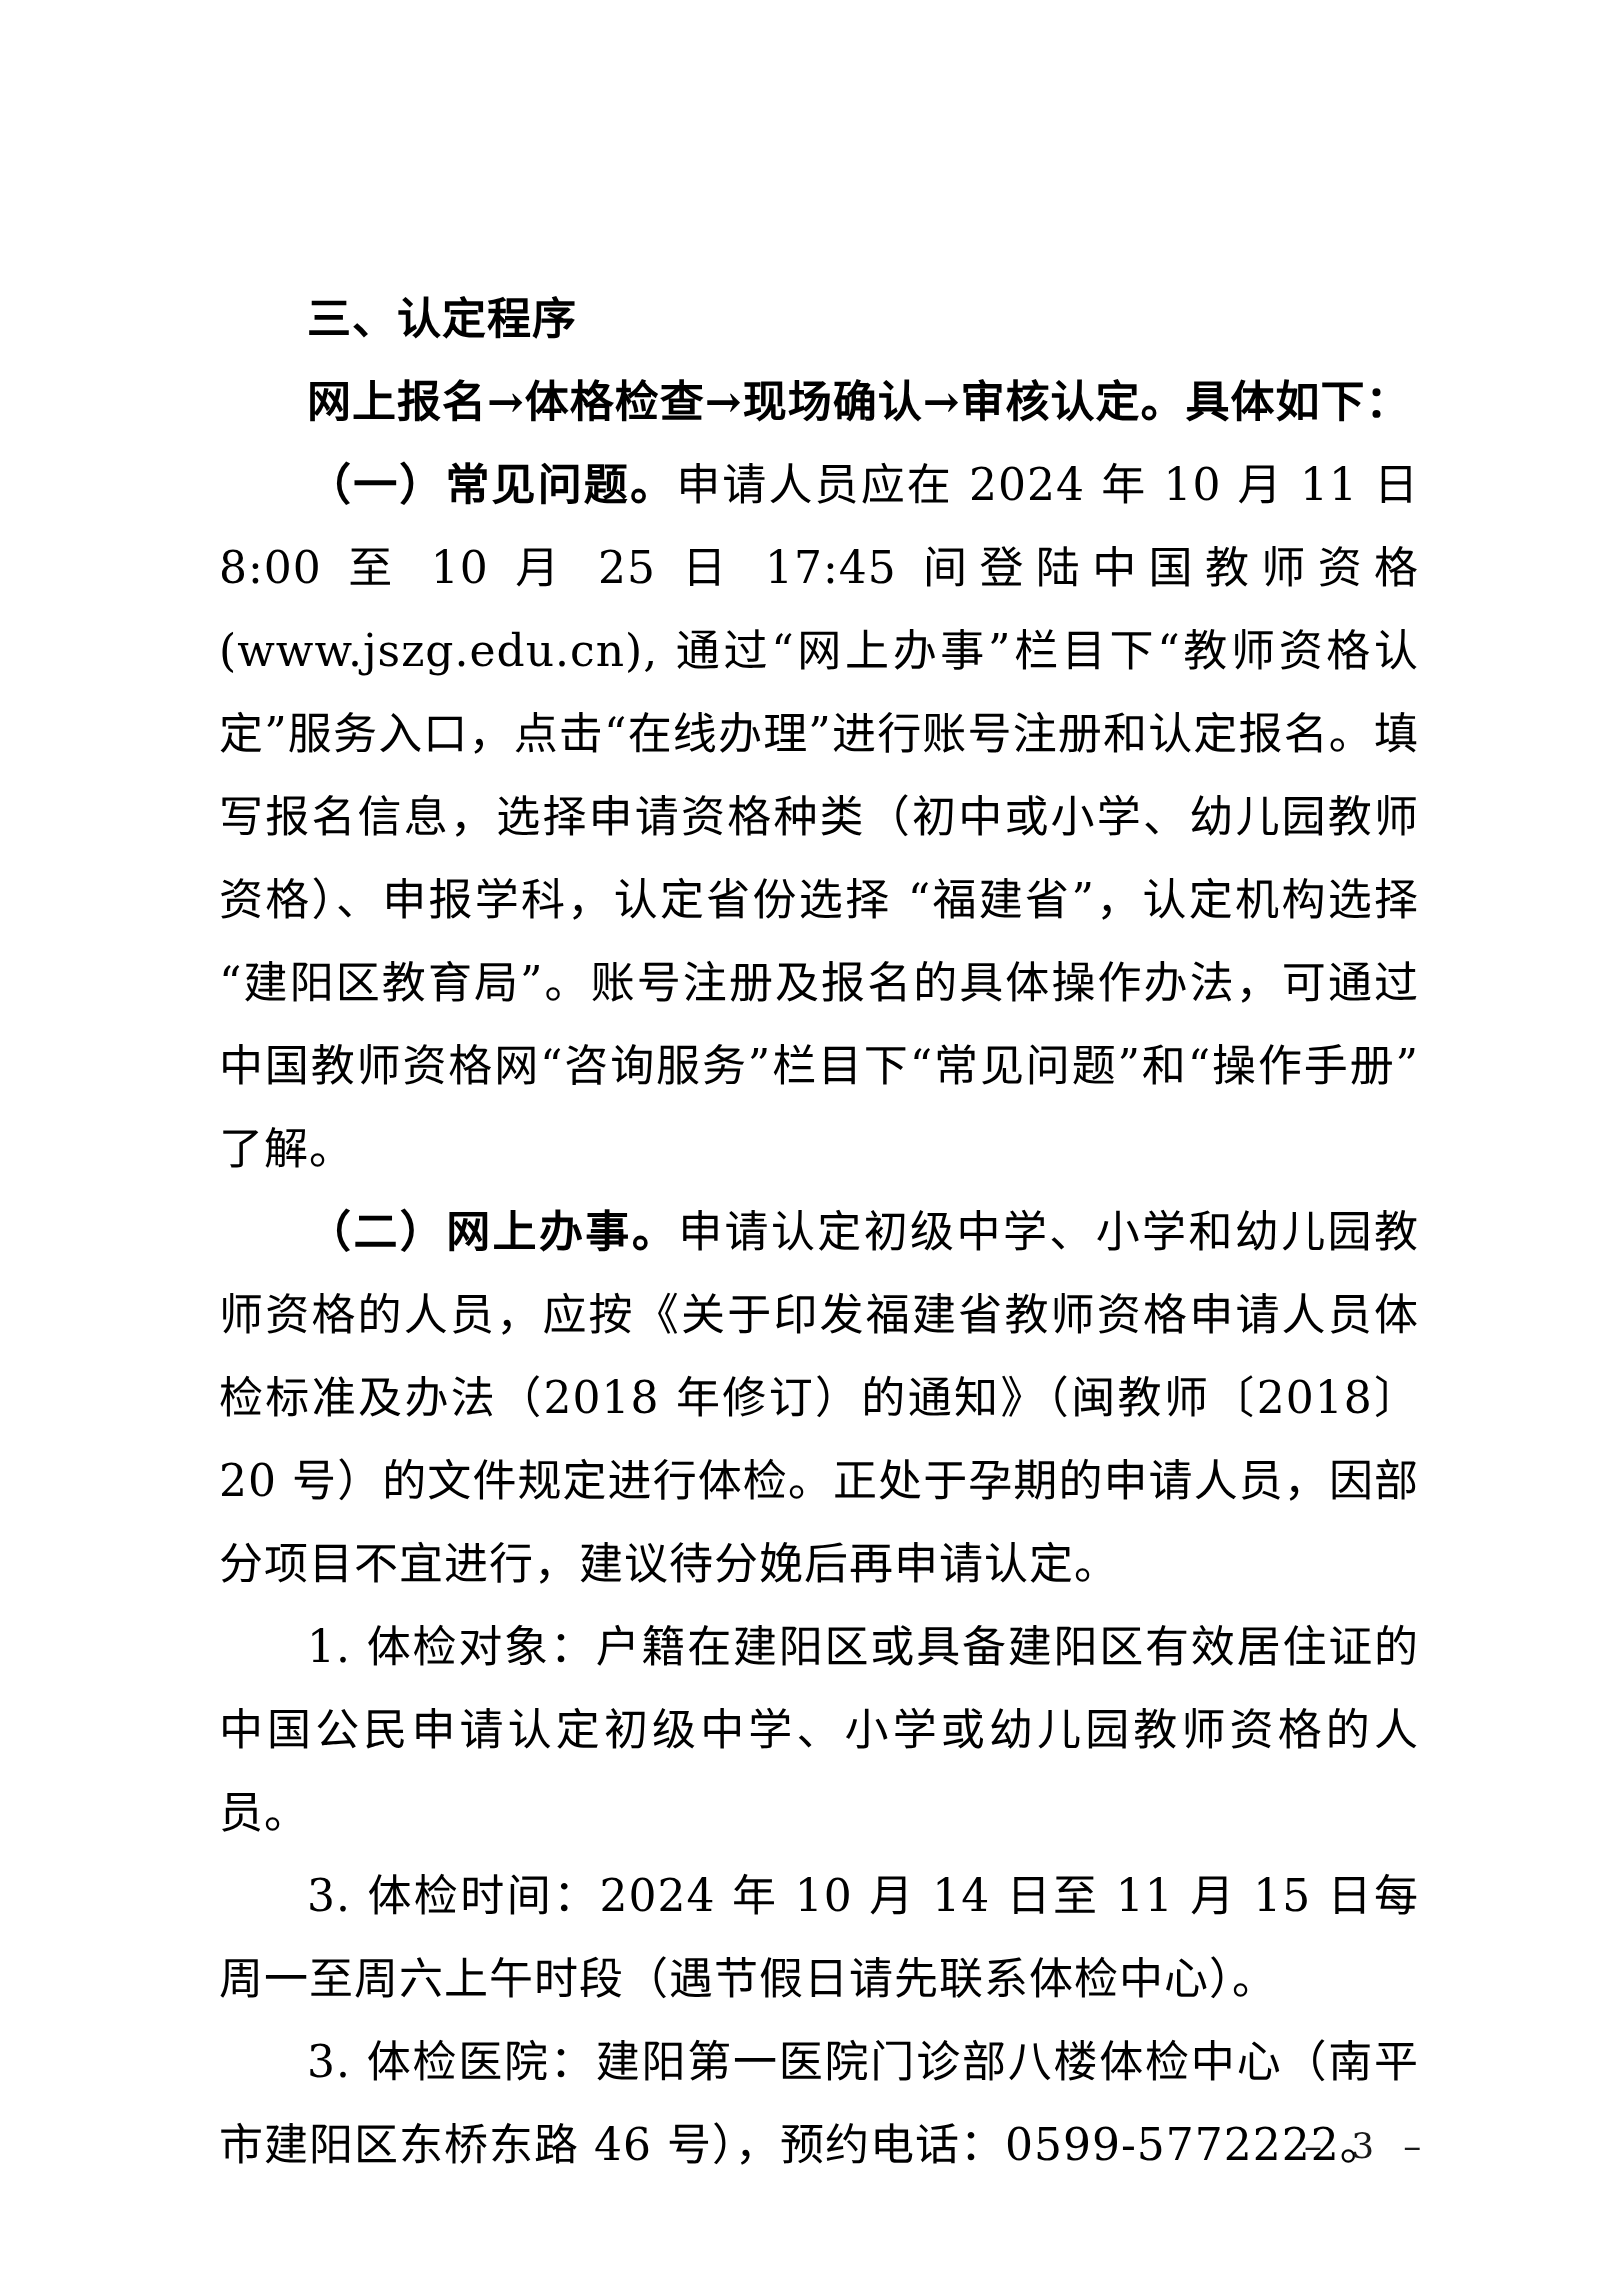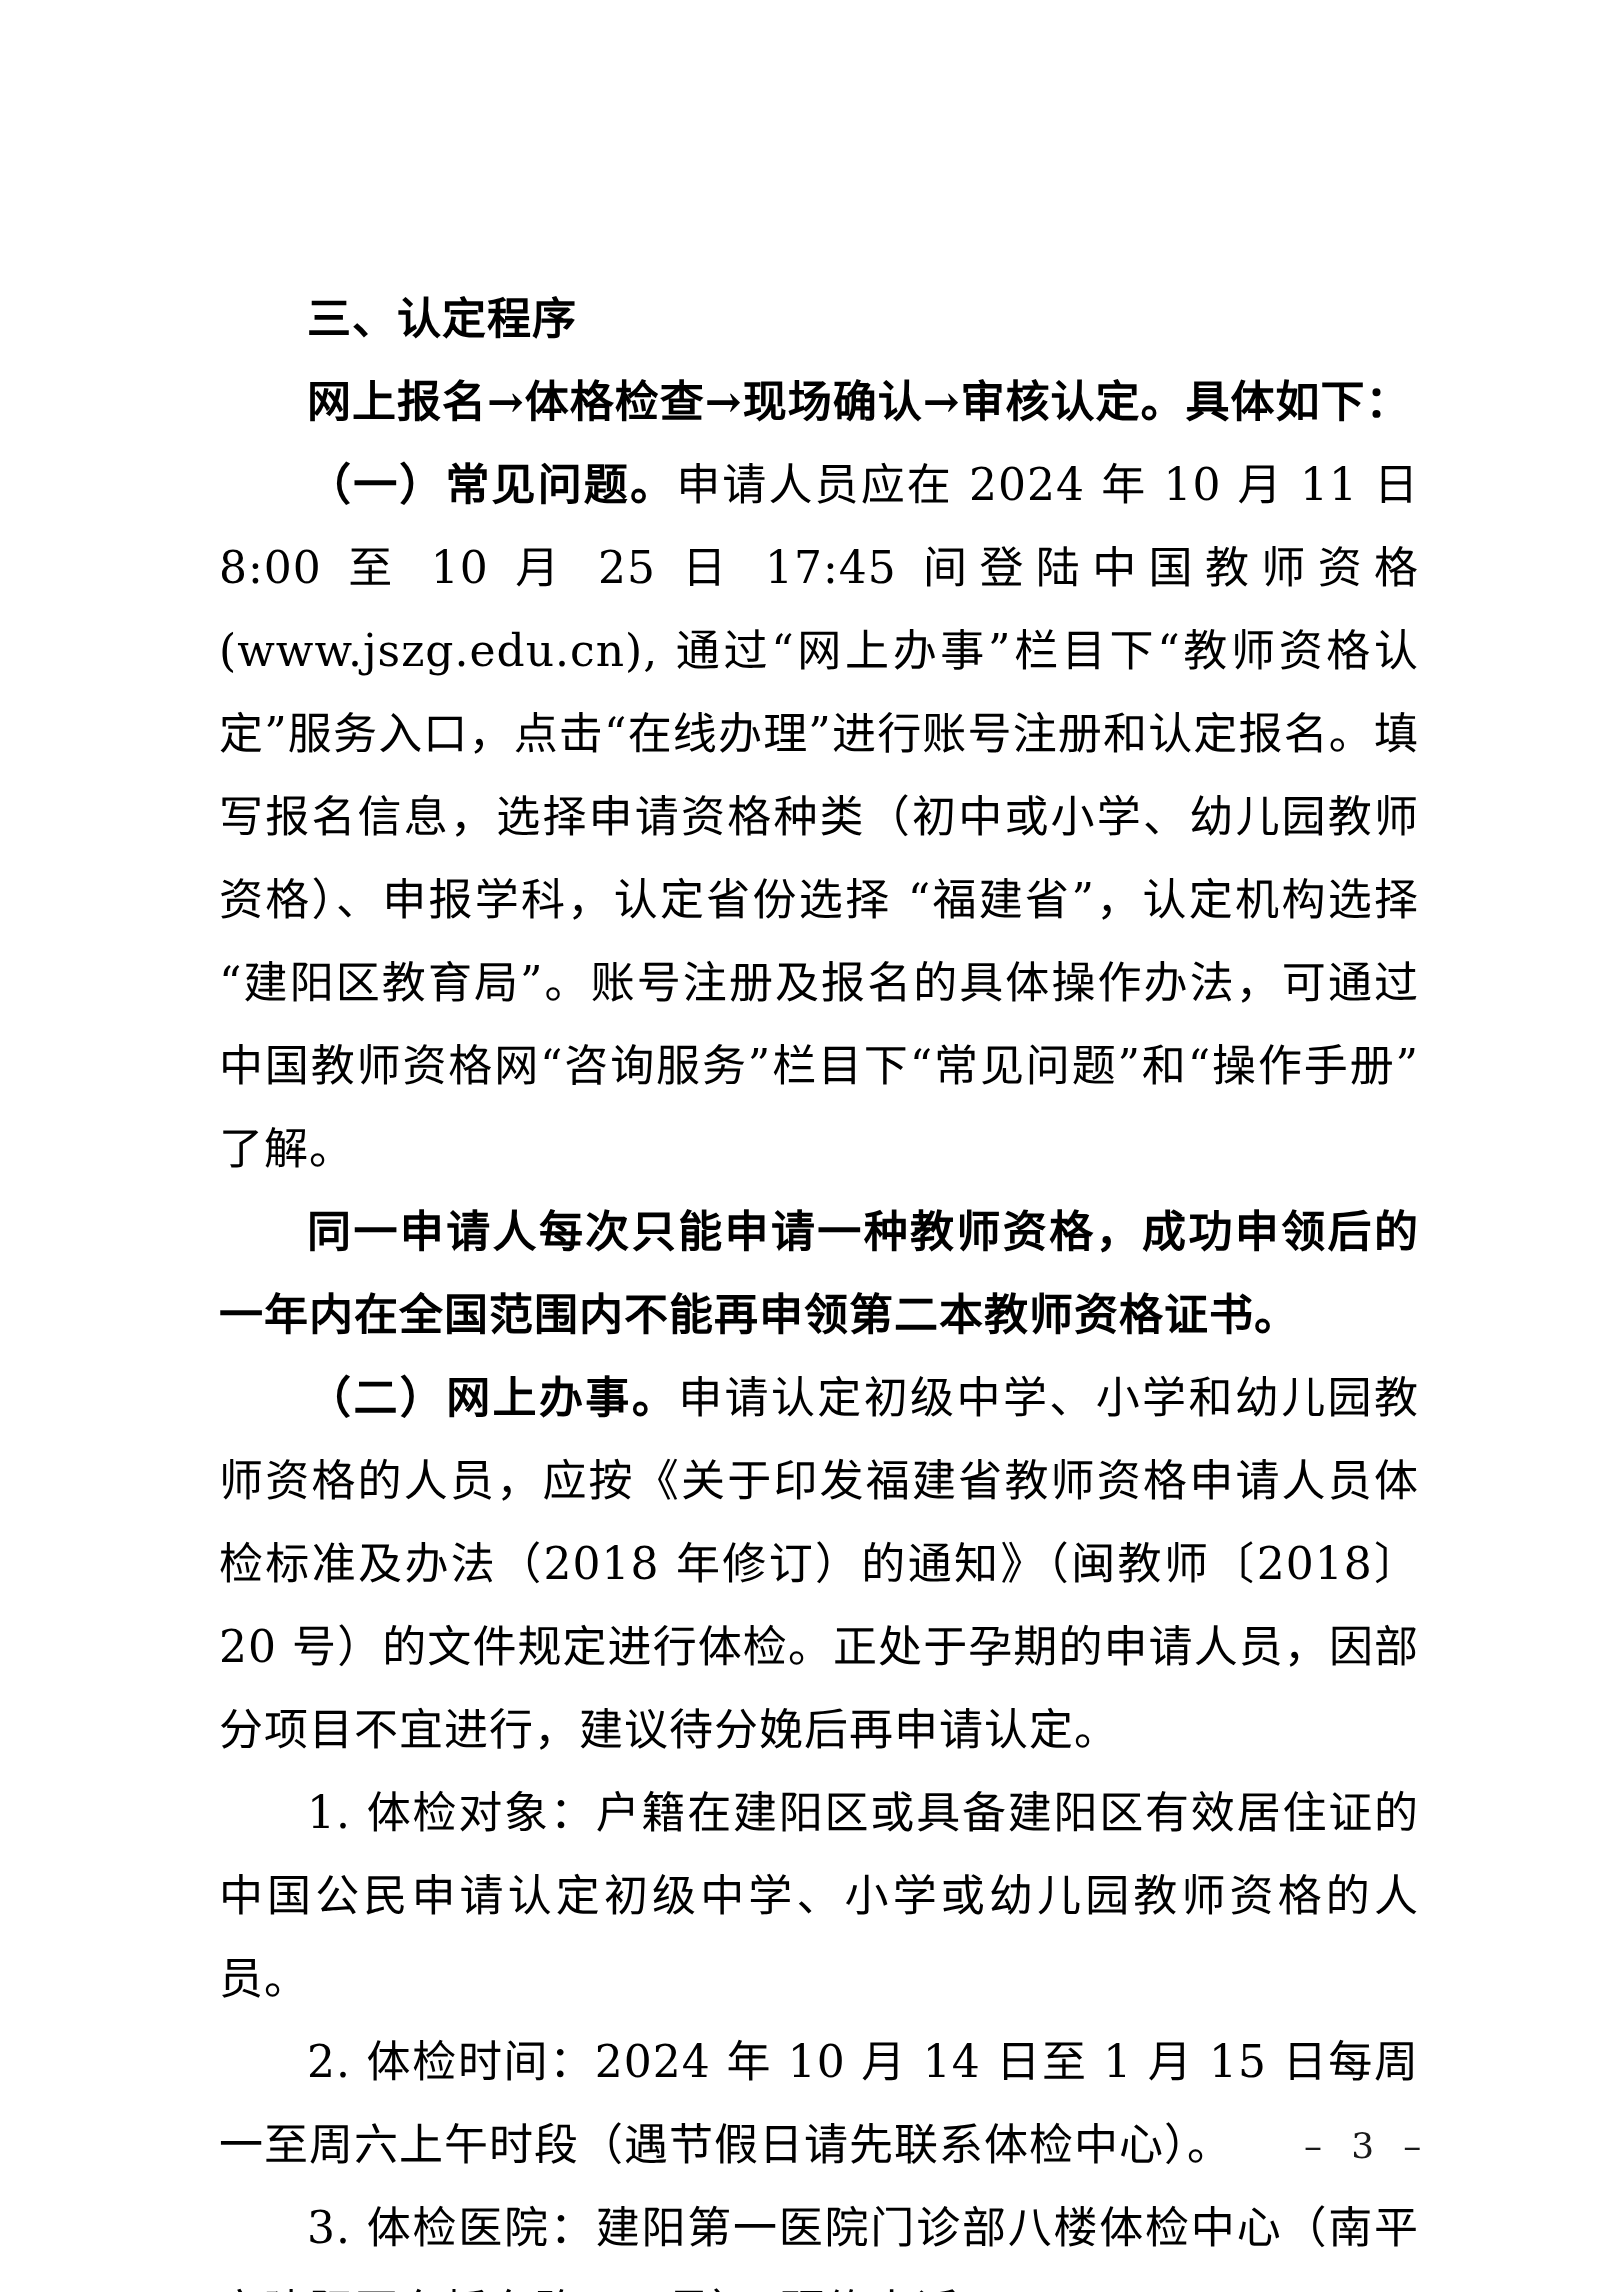--- a/index.html
+++ b/index.html
@@ -57,21 +57,20 @@
   }
 </style>
 </head>
 <body>
 
 <div class="doc-page">
   <div class="doc-body">
       <p class="heading"><span class="b">三、认定程序</span></p>
       <p><span class="b">网上报名→体格检查→现场确认→审核认定。具体如下：</span></p>
       <p><span class="b">（一）常见问题。</span><span>申请人员应在 2024 年 10 月 11 日 8:00 至 10 月 25 日 17:45 间登陆中国教师资格(www.jszg.edu.cn), 通过“网上办事”栏目下“教师资格认定”服务入口，点击“在线办理”进行账号注册和认定报名。填写报名信息，选择申请资格种类（初中或小学、幼儿园教师资格）、申报学科，认定省份选择 “福建省”，认定机构选择 “建阳区教育局”。账号注册及报名的具体操作办法，可通过中国教师资格网“咨询服务”栏目下“常见问题”和“操作手册”了解。</span></p>
-      <p><span class="b">同一申请人每次只能申请一种教师资格，成功申领后的一年内在全国范围内不能再申领第二本教师资格证书。</span></p>
       <p><span class="b">（二）网上办事。</span><span>申请认定初级中学、小学和幼儿园教师资格的人员，应按《关于印发福建省教师资格申请人员体检标准及办法（2018 年修订）的通知》（闽教师〔2018〕20 号）的文件规定进行体检。正处于孕期的申请人员，因部分项目不宜进行，建议待分娩后再申请认定。</span></p>
       <p><span>1. 体检对象：户籍在建阳区或具备建阳区有效居住证的中国公民申请认定初级中学、小学或幼儿园教师资格的人员。</span></p>
-      <p><span>2. 体检时间：2024 年 10 月 14 日至 1 月 15 日每周一至周六上午时段（遇节假日请先联系体检中心）。</span></p>
+      <p><span>3. 体检时间：2024 年 10 月 14 日至 11 月 15 日每周一至周六上午时段（遇节假日请先联系体检中心）。</span></p>
       <p><span>3. 体检医院：建阳第一医院门诊部八楼体检中心（南平市建阳区东桥东路 46 号），预约电话：0599-5772222。</span></p>
     </div>
   <div class="page-number">– 3 –</div>
 </div>
 
 
 </body></html>

